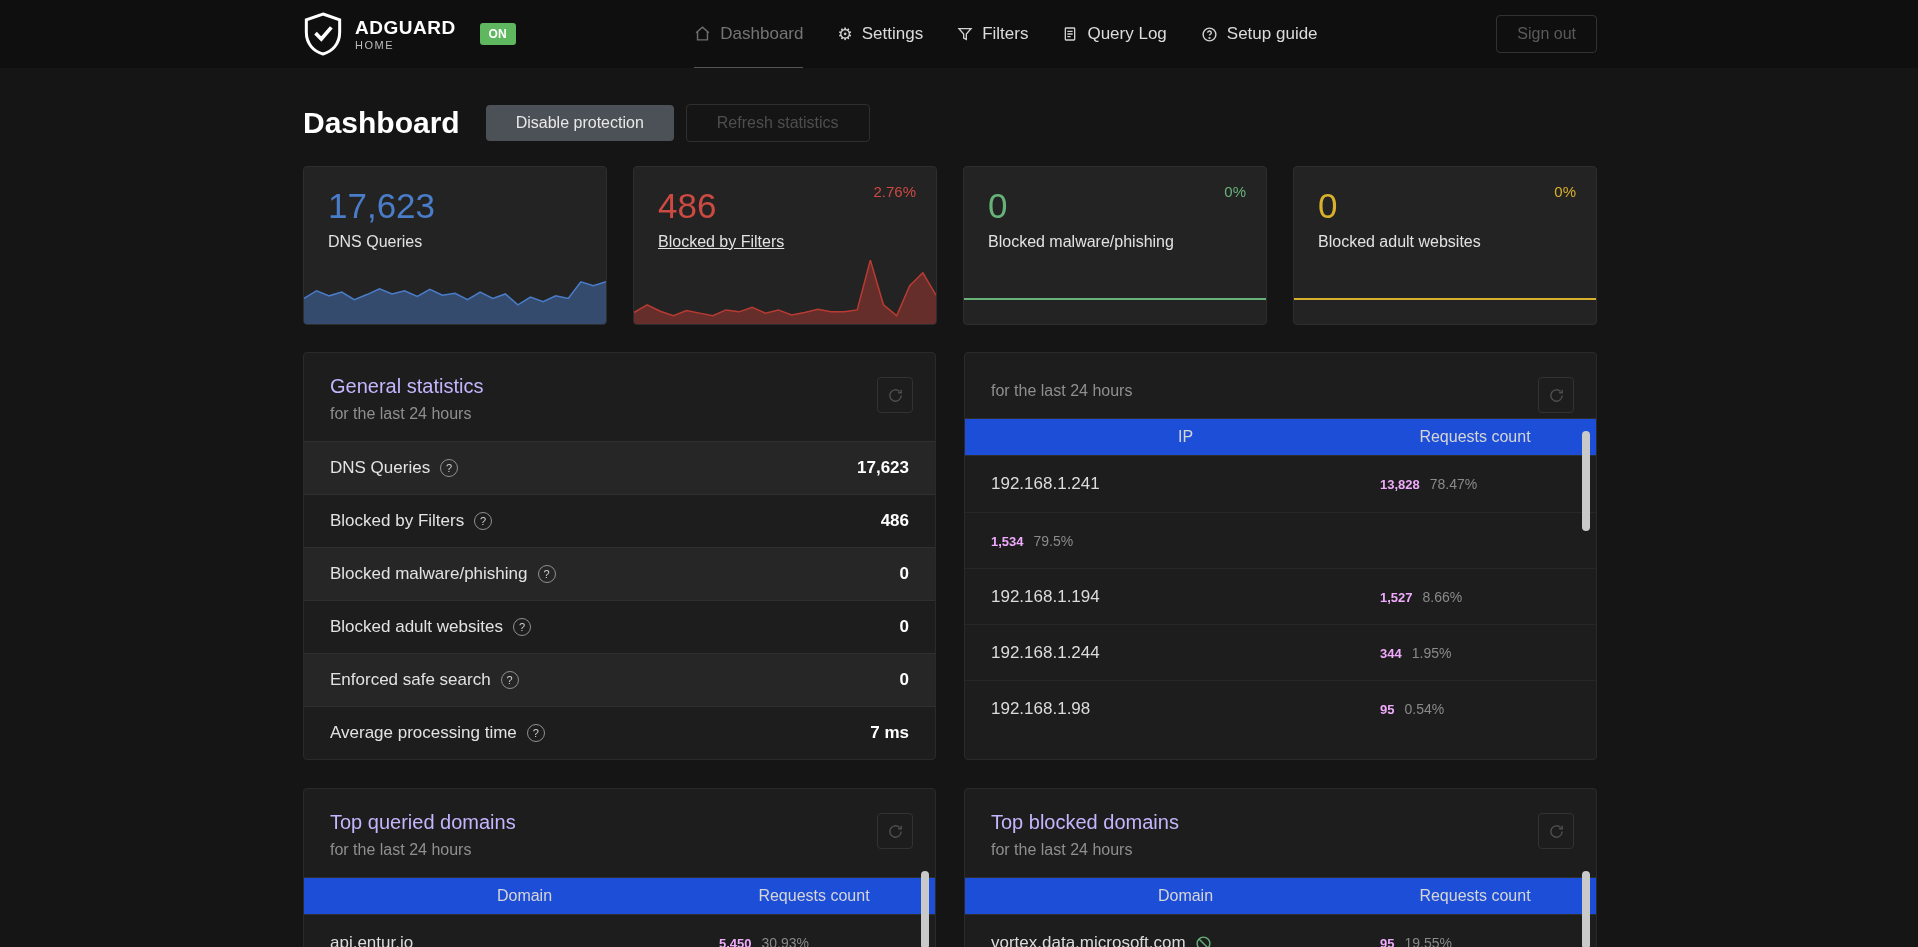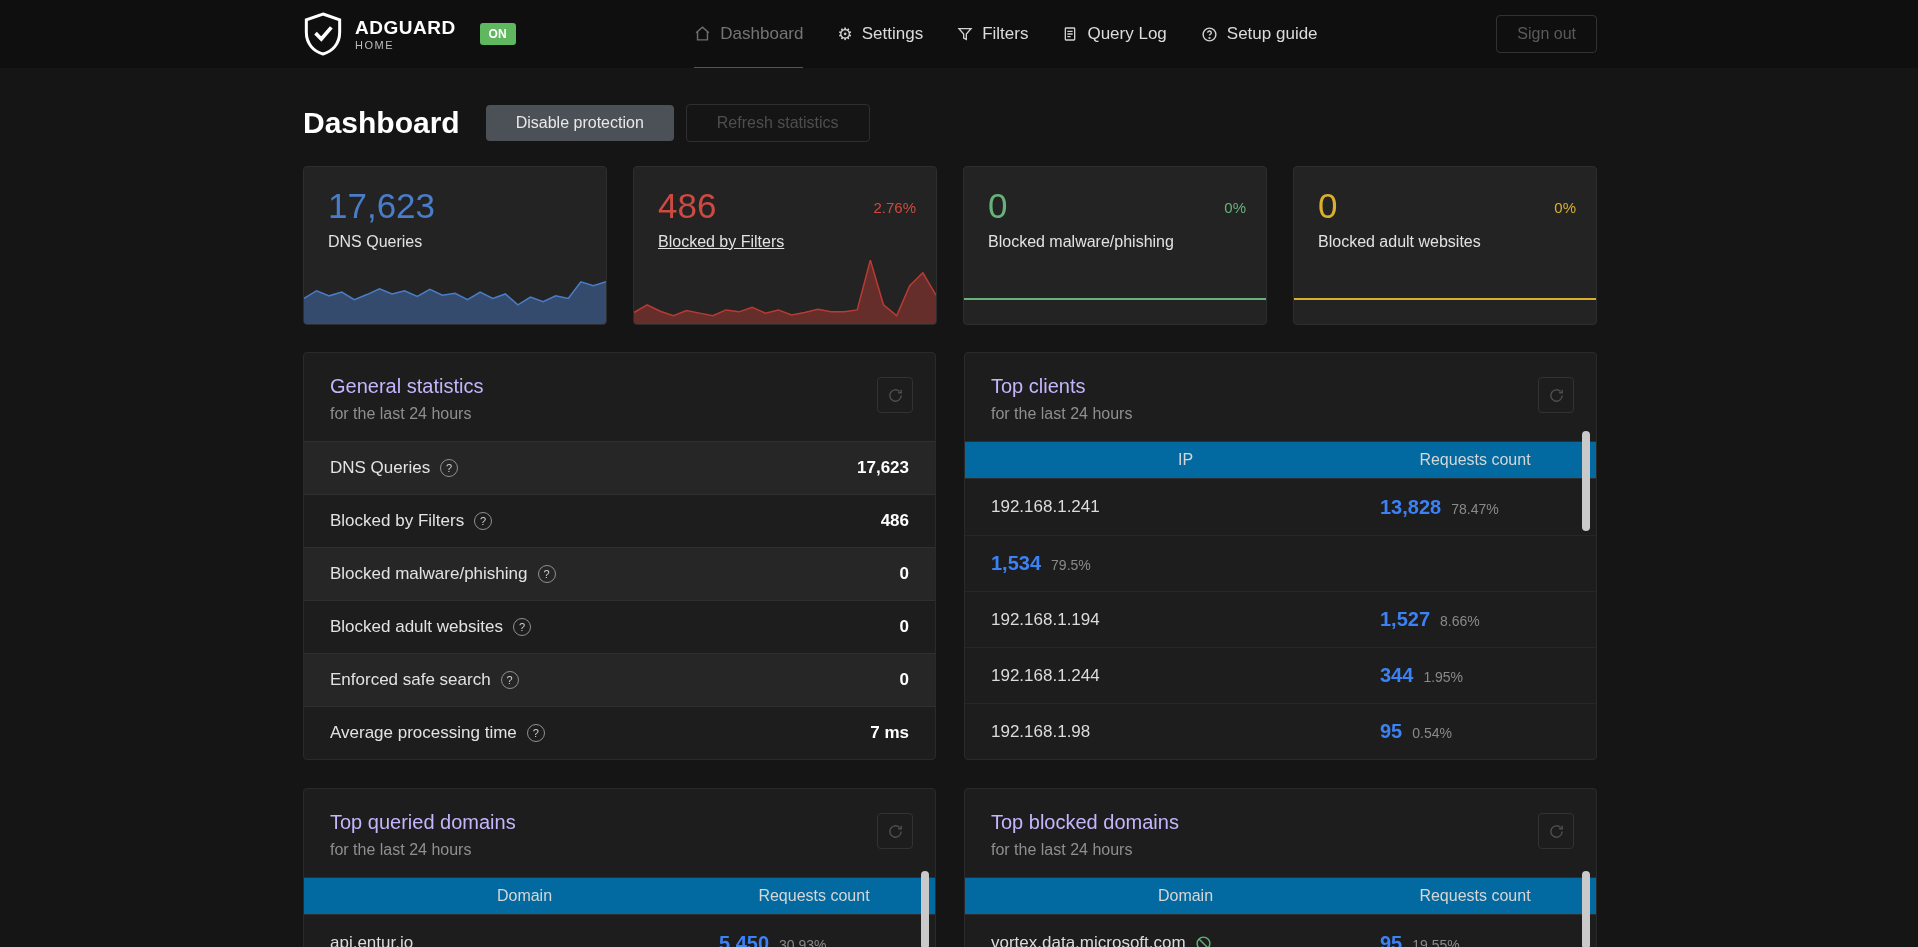--- a/index.html
+++ b/index.html
@@ -36,21 +36,21 @@
   .btn-disable { background:#4b5156; color:#e8e8e8; margin-left:26px; }
   .btn-refresh-stats { background:transparent; border:1px solid #2f2f2f; color:#4e4e4e; margin-left:12px; }
 
   
   .stat-cards { display:grid; grid-template-columns:repeat(4,1fr); gap:26px; }
   .stat-card { position:relative; height:159px; background:#232323;
                border:1px solid #2e2e2e; border-radius:4px; overflow:hidden; padding:20px 24px; }
   .stat-value { font-size:35px; line-height:1.1; }
   .stat-label { font-size:16px; color:#e2e2e2; margin-top:7px; display:inline-block; }
   .stat-label.link { text-decoration:underline; cursor:pointer; }
-  .stat-percent { position:absolute; top:32px; right:20px; font-size:15px; }
+  .stat-percent { position:absolute; top:16px; right:20px; font-size:15px; }
   .c-blue { color:#4a7dc9; } .c-red { color:#cc4a41; }
   .c-green { color:#67b279; } .c-yellow { color:#d9b02c; }
   .sparkline { position:absolute; left:0; right:0; bottom:0; height:64px; }
   .flatline { position:absolute; left:0; right:0; bottom:24px; height:2px; }
   .flatline.green { background:#67b279; } .flatline.yellow { background:#d9b02c; }
 
   
   .mid-grid, .bottom-grid { display:grid; grid-template-columns:633px 633px; gap:28px; }
   .mid-grid { margin-top:27px; }
   .bottom-grid { margin-top:28px; }
@@ -66,31 +66,31 @@
   .gs-row { display:flex; align-items:center; justify-content:space-between;
             height:53px; padding:0 26px; border-top:1px solid #2f2f2f; }
   .gs-row:nth-child(odd) { background:#262626; }
   .gs-label { display:flex; align-items:center; gap:10px; font-size:17px; color:#e2e2e2; }
   .gs-value { font-size:17px; font-weight:700; color:#fff; }
   .qmark { width:18px; height:18px; border:1px solid #8f8f8f; border-radius:50%;
            display:inline-flex; align-items:center; justify-content:center;
            font-size:11px; color:#cfcfcf; cursor:pointer; flex:0 0 auto; }
 
   
-  .tbl-head { display:flex; height:38px; align-items:center; background:#0369a1;
+  .tbl-head { display:flex; height:38px; align-items:center; background:#1d4ed8;
               border-top:1px solid #2e2e2e; border-bottom:1px solid #2e2e2e;
               padding:0 26px; font-size:16px; color:#d6d6d6; }
   .tbl-head .col-left { flex:1; text-align:center; }
   .tbl-head .col-right { width:190px; text-align:center; }
   .tbl-row { display:flex; align-items:center; height:56px; padding:0 26px;gap:26px; }
   .tbl-row + .tbl-row { border-top:1px solid #272727; }
   .cell-left { flex:1; font-size:17px; color:#dcdcdc; display:flex; align-items:center; gap:9px; }
   .cell-right { width:190px; }
   .count-line { display:flex; align-items:baseline; gap:10px; }
-  .count-num { font-size:20px; font-weight:700; color:#3b82f6; }
+  .count-num { font-size:13px; font-weight:700; color:#f0abfc; }
   .count-pct { font-size:14px; color:#8a8a8a; }
   .bar { margin-top:6px; height:5px; background:#dfdfdf; border-radius:3px; overflow:hidden; }
   .bar-fill { height:100%; min-width:2px; border-radius:3px; }
 
   .scroll-thumb { position:absolute; right:6px; width:8px; background:#c9c9c9; border-radius:4px; }
   .thumb-clients { top:78px; height:100px; }
   .thumb-bottom { top:82px; height:78px; }
 
   .tracker-icon { display:inline-flex; }
   svg.icon { display:block; }
@@ -257,21 +257,20 @@
               <span>Average processing time</span>
               <span class="qmark">?</span>
             </span>
           <span class="gs-value">7 ms</span>
         </div>
       </div>
     </section>
 
     <section class="panel">
       <div class="panel-head">
-        <div class="panel-title">Top clients</div>
         <div class="panel-sub">for the last 24 hours</div>
         <button class="panel-refresh">
           <span>
             <svg class="icon" width="17" height="17" viewBox="0 0 24 24" fill="none" stroke="currentColor" stroke-width="2">
               <path d="M20 12a8 8 0 1 1-2.34-5.66"></path>
                 <path d="M20 4v4.2h-4.2"></path>
             </svg>
           </span>
         </button>
       </div>

